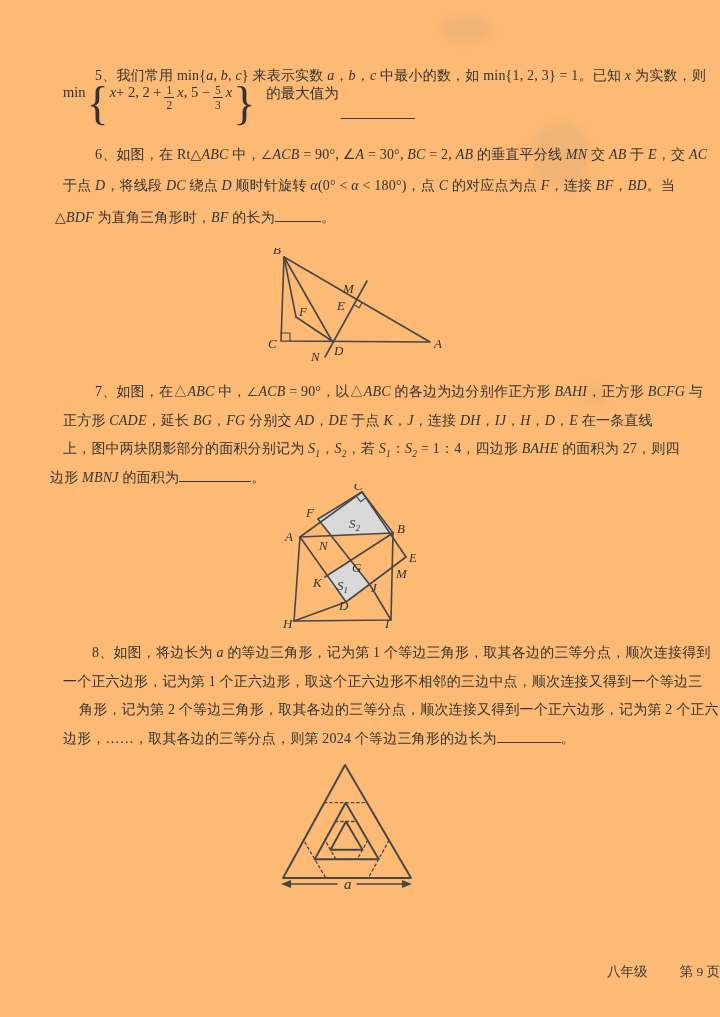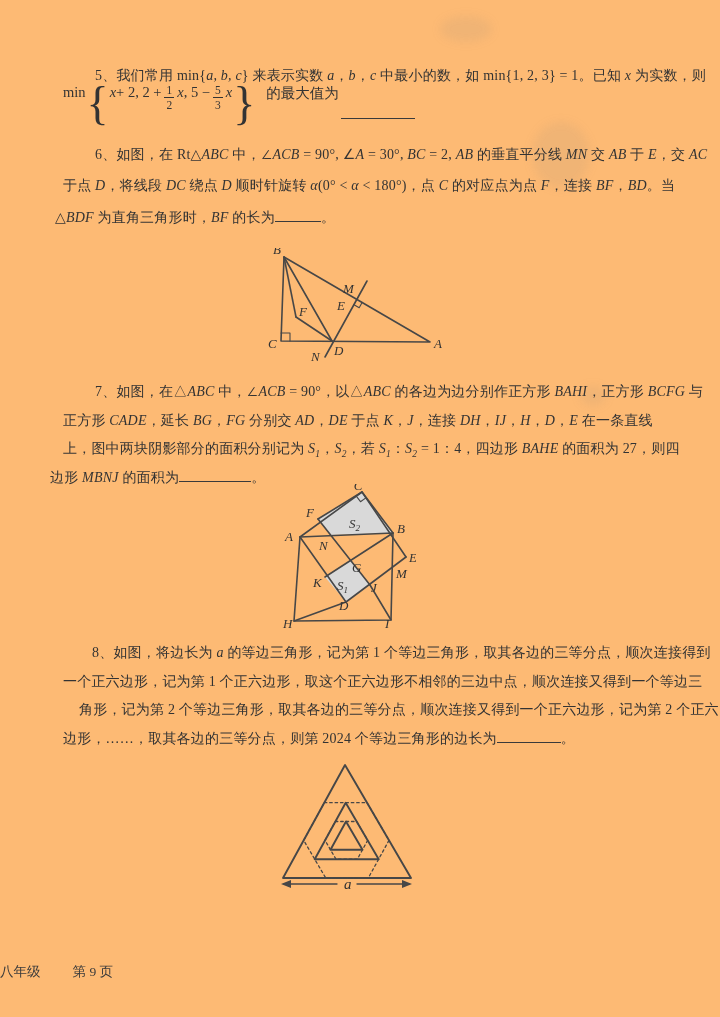--- a/index.html
+++ b/index.html
@@ -19,21 +19,21 @@
   .frac .den{font-size:11.5px;padding-top:1px;}
   .q5-blank{width:74px;height:20px;border-bottom:1.2px solid #3a3a3a;align-self:center;margin-left:2px;}
   .fig{position:absolute;}
   .fig path,.fig line,.fig polyline,.fig polygon{fill:none;stroke:#474747;stroke-width:1.6;stroke-linecap:round;stroke-linejoin:round;}
   .fig .shade{fill:#d9d9d9;stroke:none;}
   .fig .dotted{stroke-dasharray:2.5 2.9;stroke-width:1.3;}
   .fig .thick{stroke-width:1.9;}
   .fig .ah{fill:#474747;stroke:none;}
   .fig text{font-family:"Liberation Serif",serif;font-style:italic;font-size:13px;fill:#333;stroke:none;}
   .fig .sub{font-size:9px;}
-  .footer{position:absolute;top:963px;left:0;width:720px;display:flex;justify-content:flex-start;gap:32px;
+  .footer{position:absolute;top:963px;left:0;width:720px;display:flex;justify-content:flex-end;gap:32px;
           font-size:13.5px;color:#3b3b3b;}
   .smudge{position:absolute;border-radius:50%;background:rgba(130,130,130,.10);filter:blur(5px);}
 </style>
 </head>
 <body>
 
 <div class="page">
 
   <div class="smudge" style="left:440px;top:16px;width:52px;height:26px;"></div>
   <div class="smudge" style="left:532px;top:122px;width:58px;height:66px;"></div>

